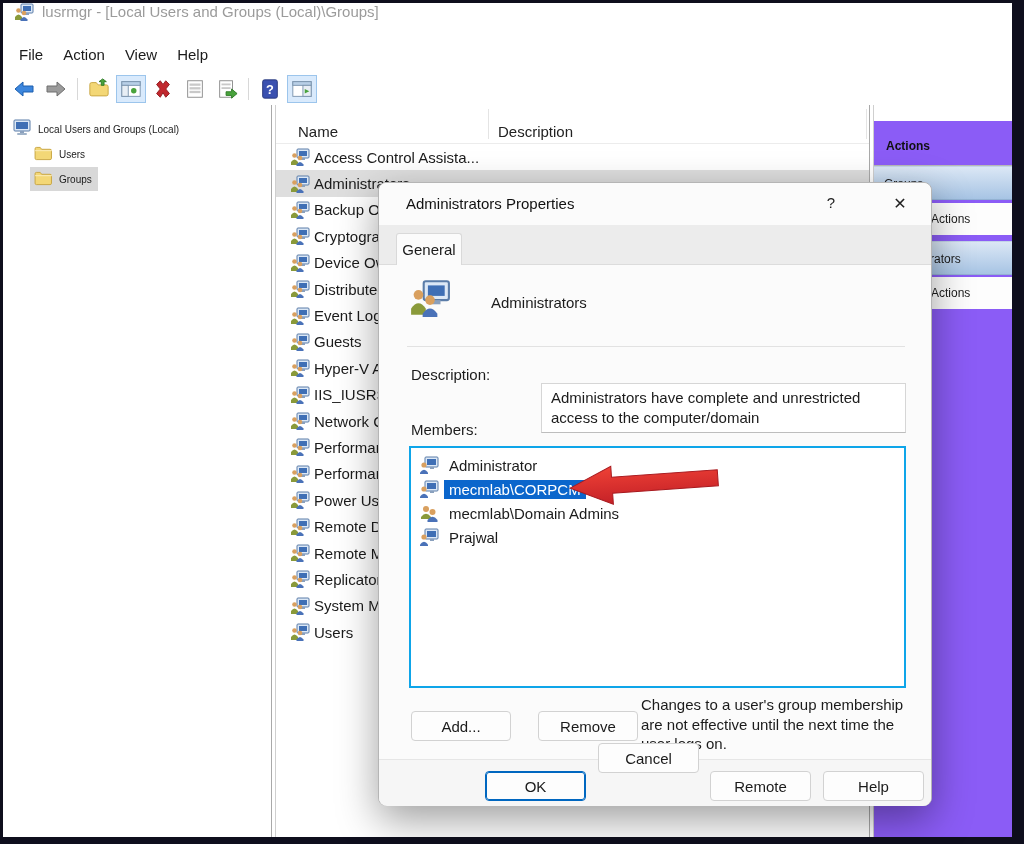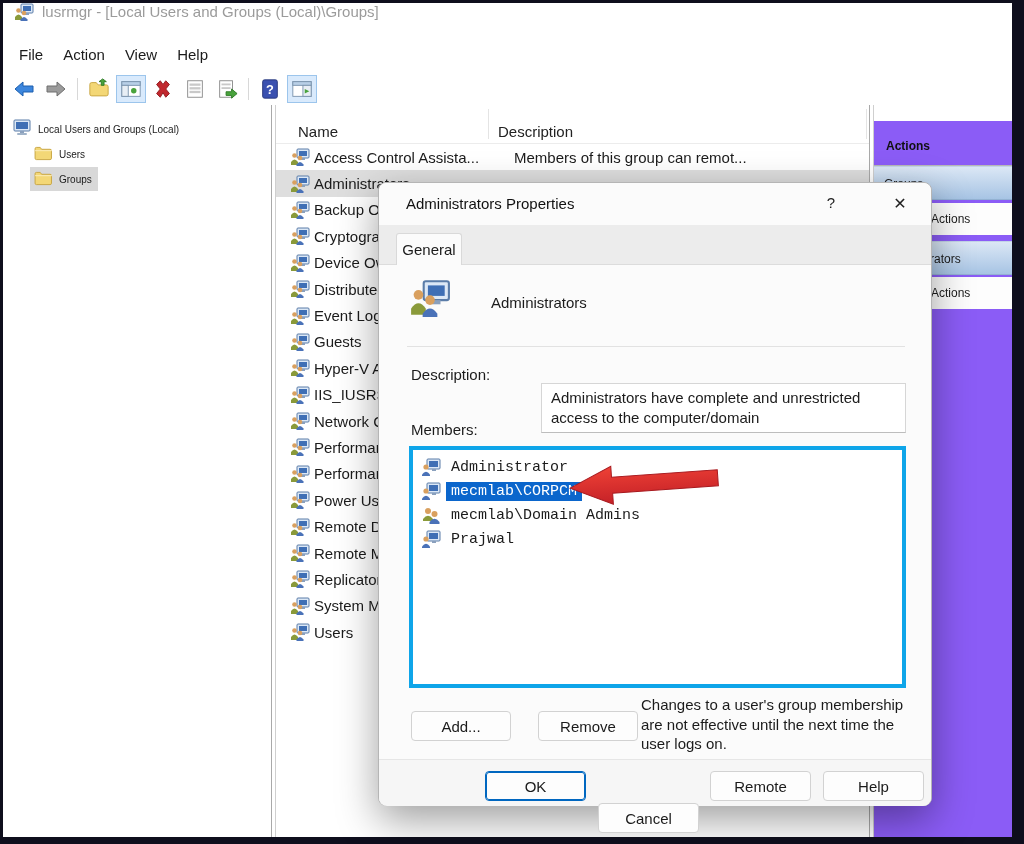--- a/index.html
+++ b/index.html
@@ -65,35 +65,35 @@
   .tab { position:absolute; left:17px; bottom:-1px; width:66px; height:32px; line-height:32px; text-align:center;
          background:#fbfbfb; border:1px solid #d9d9d9; border-bottom:none; border-radius:3px 3px 0 0; }
 
   .grp-icon { position:absolute; left:30px; top:96px; width:42px; height:38px; }
   .grp-name { position:absolute; left:112px; top:111px; }
   .dlg-sep { position:absolute; left:28px; top:163px; width:498px; height:1px; background:#e2e2e2; }
   .desc-label { position:absolute; left:32px; top:183px; }
   .desc-box { position:absolute; left:162px; top:172px; width:365px; height:50px; background:#fff;
               border:1px solid #d6d6d6; border-bottom-color:#bdbdbd; padding:4px 9px; line-height:20px;margin-top:28px; }
   .members-label { position:absolute; left:32px; top:238px; }
-  .members-box { position:absolute; left:30px; top:263px; width:497px; height:242px; background:#fff; border:4px solid #0ea5e9; padding-top:5px;font-family:Liberation Mono, monospace; }
+  .members-box { position:absolute; left:30px; top:263px; width:497px; height:242px; background:#fff; border:2px solid #0ea5e9; padding-top:5px; }
   .member { position:relative; height:24px; display:flex; align-items:center; }
   .member .icon { margin-left:8px; width:20px; height:18px; flex:0 0 auto; }
   .member .mlbl { margin-left:5px; padding:1px 5px; white-space:nowrap; }
   .member.selected .mlbl { background:#0b66cc; color:#fff; }
 
   .btn { position:absolute; height:30px; background:#fdfdfd; border:1px solid #d2d2d2; border-radius:4px;
          font-family:"Liberation Sans", sans-serif; font-size:15px; color:#1b1b1b; cursor:default; }
   .btn-add { left:32px; top:528px; width:100px; }
   .btn-remove { left:159px; top:528px; width:100px; }
   .note { position:absolute; left:262px; top:512px; width:278px; line-height:19.5px; }
   .dlg-btm-sep { position:absolute; left:0; top:576px; width:100%; height:1px; background:#e6e6e6; }
   .dlg-bottom { position:absolute; left:0; top:577px; width:100%; height:46px; background:#f6f6f6; border-radius:0 0 8px 8px; }
   .btn-ok { left:106px; top:588px; width:101px; border:1px solid #0067c0; outline:1px solid #0067c0; outline-offset:-2px; }
-  .btn-cancel { left:219px; top:620px; width:101px; }
+  .btn-cancel { left:219px; top:560px; width:101px; }
   .btn-apply { left:331px; top:588px; width:101px; }
   .btn-help { left:444px; top:588px; width:101px; }
 
   .red-arrow { position:absolute; left:568px; top:460px; z-index:20; transform:rotate(-4deg); }
 </style>
 </head>
 <body>
 
 <div class="frame">
   <div class="window">
@@ -236,21 +236,20 @@
     <rect x="7" y="1" width="12" height="9" rx="1" fill="#dce8f6" stroke="#5a7ca8"></rect>
     <rect x="9" y="3" width="8" height="5" fill="#3f6fb5"></rect>
     <rect x="11" y="10" width="4" height="2" fill="#8aa0bd"></rect>
     <circle cx="4.5" cy="7.5" r="2.3" fill="#d9a05f"></circle>
     <path d="M1 14 q3.5 -5 7 0 l0 3 l-7 0 z" fill="#8a9a3a"></path>
     <circle cx="10" cy="10" r="2.3" fill="#d9a05f"></circle>
     <path d="M6.5 16.5 q3.5 -5 7 0 l0 1.5 l-7 0 z" fill="#4a72b8"></path>
   </svg>
 </span>
               <span class="row-name">Access Control Assista...</span>
-              <span class="row-desc">Members of this group can remot...</span>
             </div>
             <div class="list-row selected">
               <span class="icon">
   <svg viewBox="0 0 20 18" width="20" height="18">
     <rect x="7" y="1" width="12" height="9" rx="1" fill="#dce8f6" stroke="#5a7ca8"></rect>
     <rect x="9" y="3" width="8" height="5" fill="#3f6fb5"></rect>
     <rect x="11" y="10" width="4" height="2" fill="#8aa0bd"></rect>
     <circle cx="4.5" cy="7.5" r="2.3" fill="#d9a05f"></circle>
     <path d="M1 14 q3.5 -5 7 0 l0 3 l-7 0 z" fill="#8a9a3a"></path>
     <circle cx="10" cy="10" r="2.3" fill="#d9a05f"></circle>

